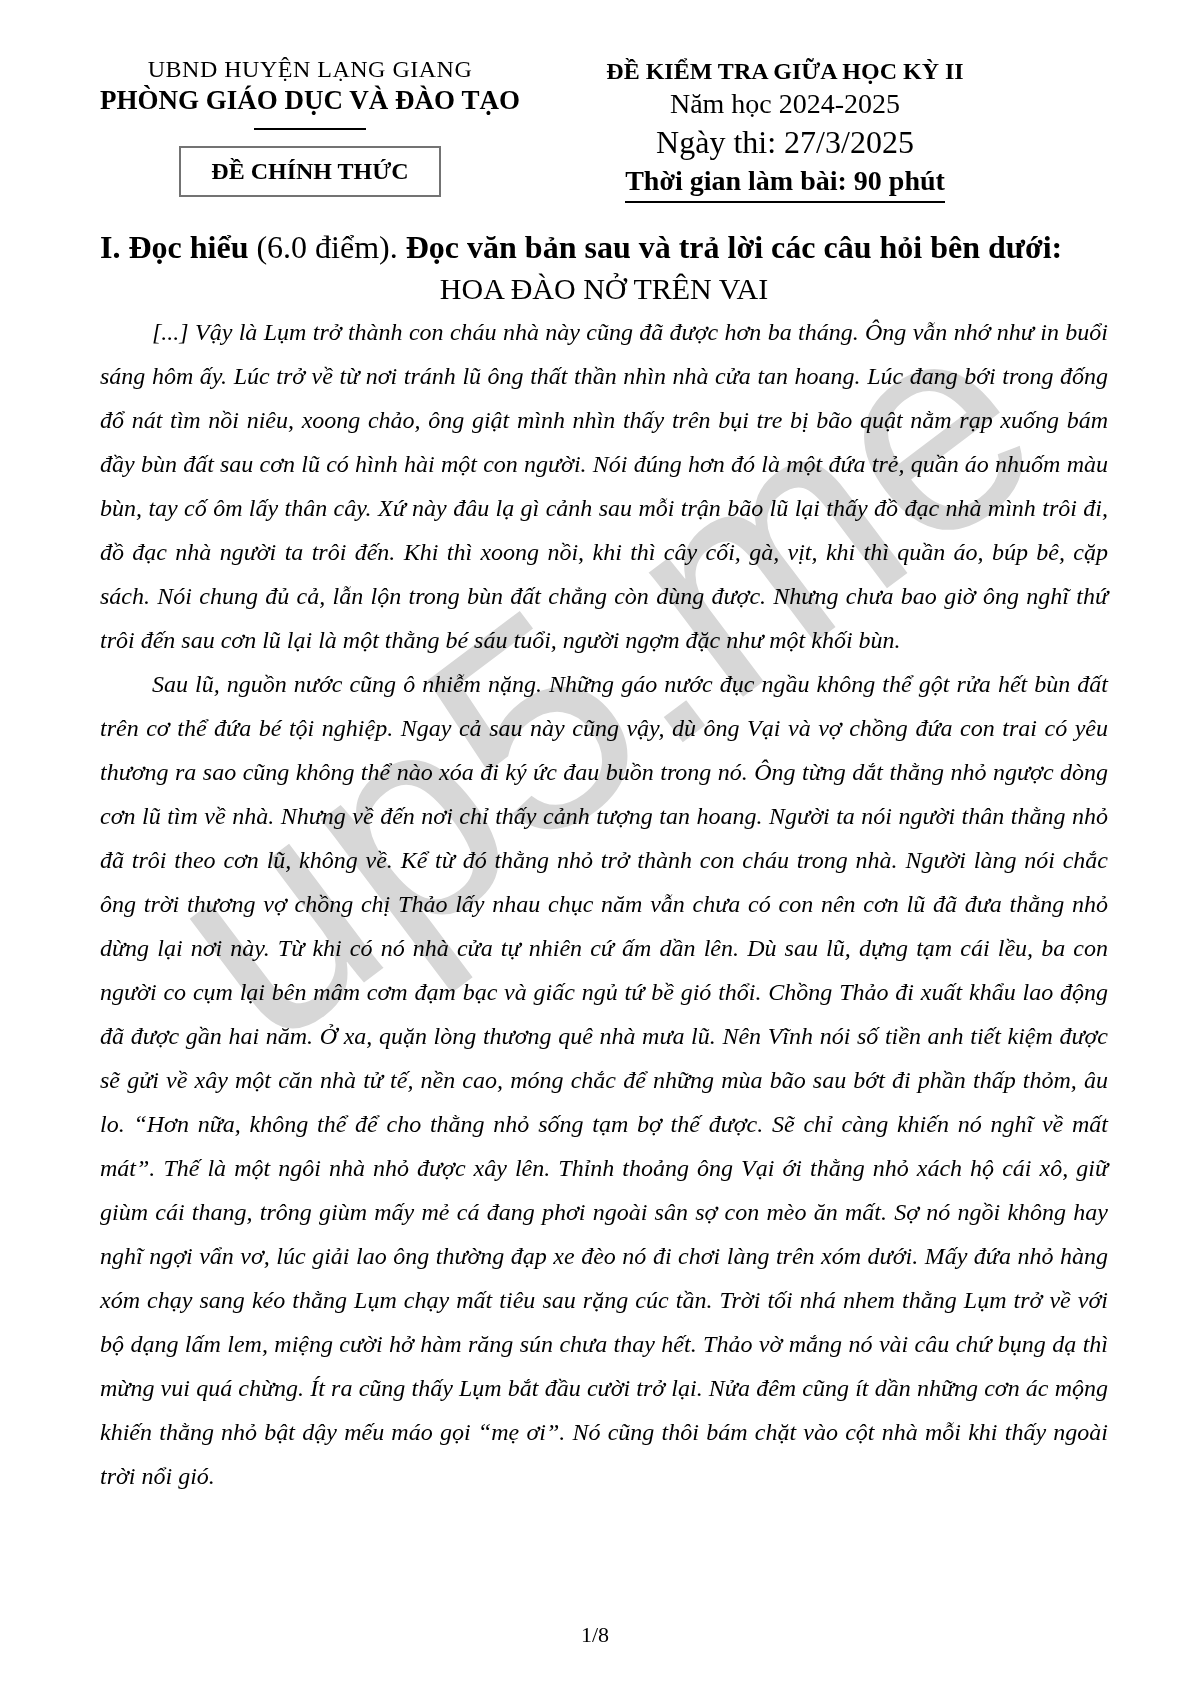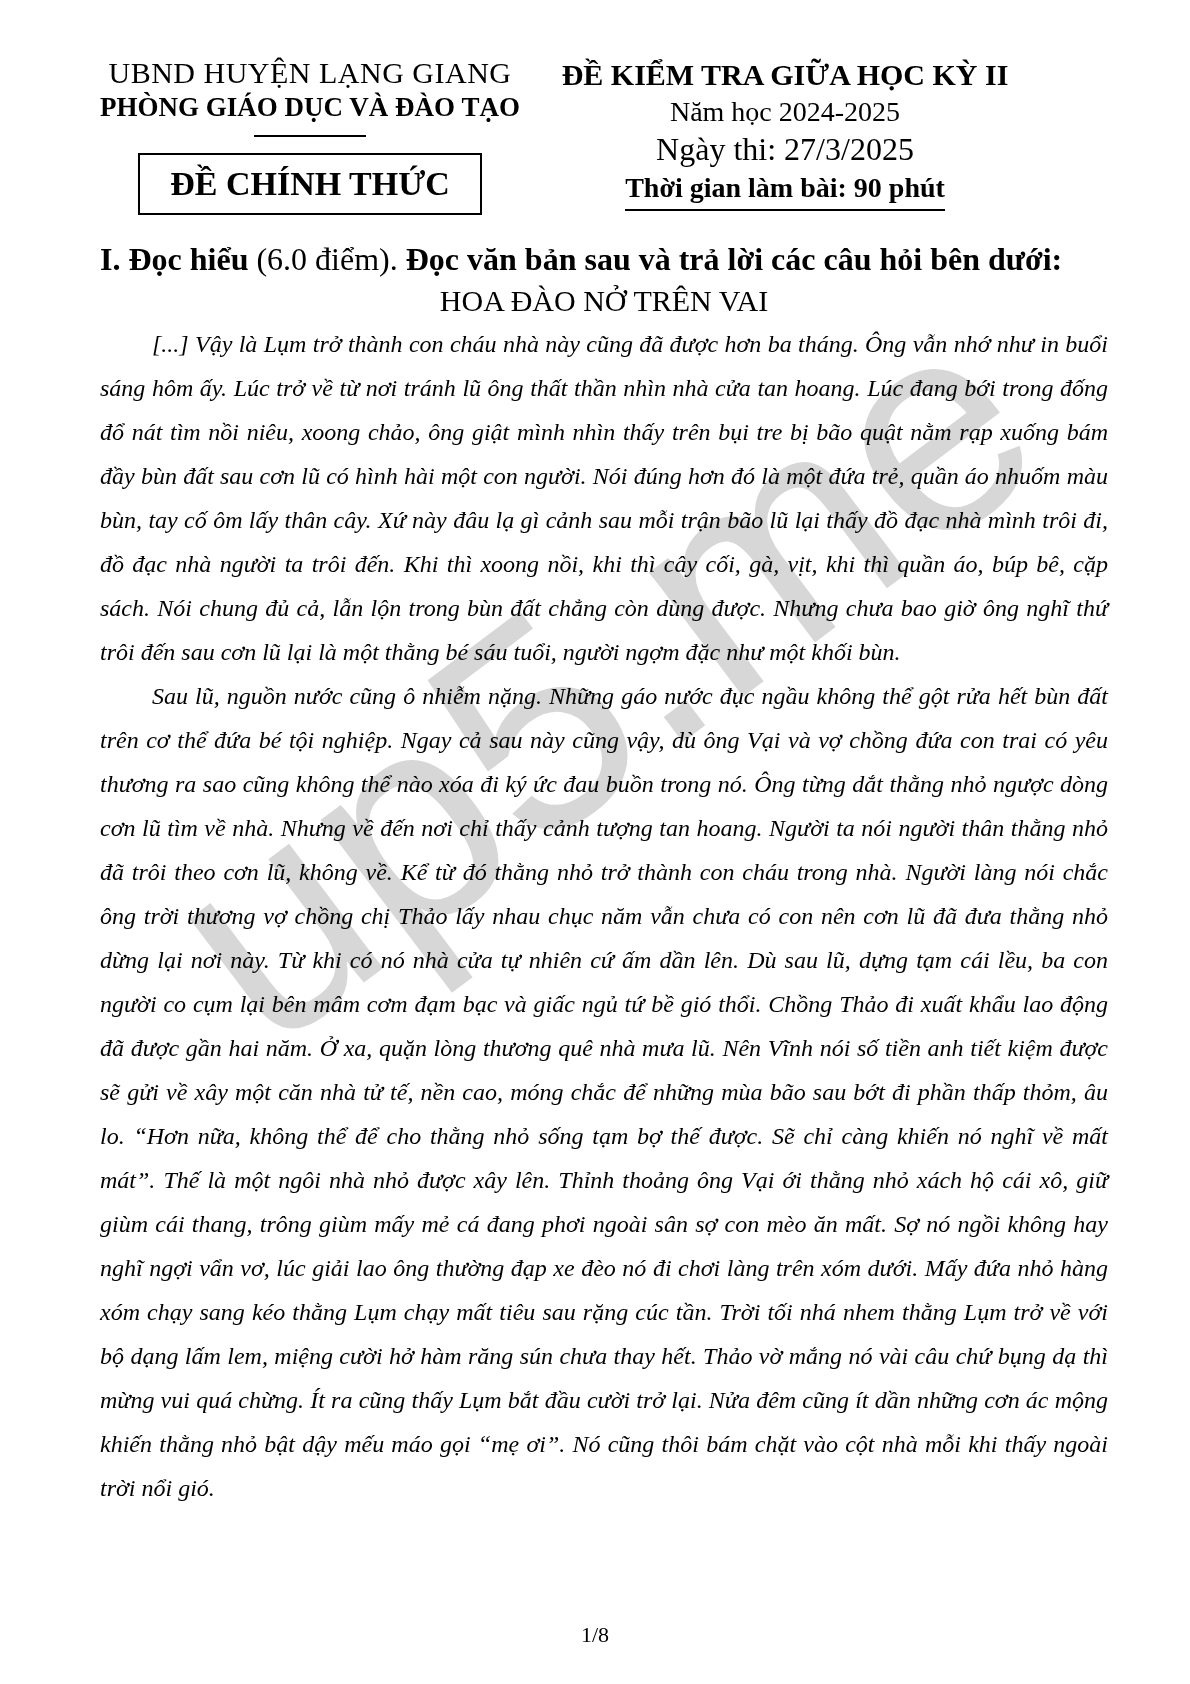--- a/index.html
+++ b/index.html
@@ -29,32 +29,32 @@
     white-space: nowrap;
     user-select: none;
   }
   .content {
     position: relative;
     z-index: 1;
     padding: 56px 82px 0 100px;
   }
   .header { display: flex; align-items: flex-start; }
   .header-left { width: 420px; text-align: center; }
-  .org-line1 { font-size: 30px; letter-spacing: 0.5px; }
+  .org-line1 { font-size: 24px; letter-spacing: 0.5px; }
   .org-line2 { font-size: 27px; font-weight: bold; margin-top: 2px; }
   .org-rule { width: 112px; border-top: 2px solid #000; margin: 12px auto 16px auto; }
   .official-box {
     display: inline-block;
-    border: 2px solid #000000;
+    border: 2px solid #737373;
     padding: 10px 30px;
     font-weight: bold;
-    font-size: 34px;
+    font-size: 24px;
   }
   .header-right { width: 510px; margin-left: 10px; text-align: center; line-height: 1.26; }
-  .exam-title { font-weight: bold; font-size: 30px; }
+  .exam-title { font-weight: bold; font-size: 24px; }
   .school-year { font-size: 28px; }
   .subject { font-weight: bold; font-size: 28px; }
   .exam-date { font-size: 32px; }
   .duration-wrap { margin-top: 1px; }
   .duration-underline {
     display: inline-block;
     font-weight: bold;
     font-size: 28px;
     border-bottom: 2px solid #000;
     padding-bottom: 3px;

